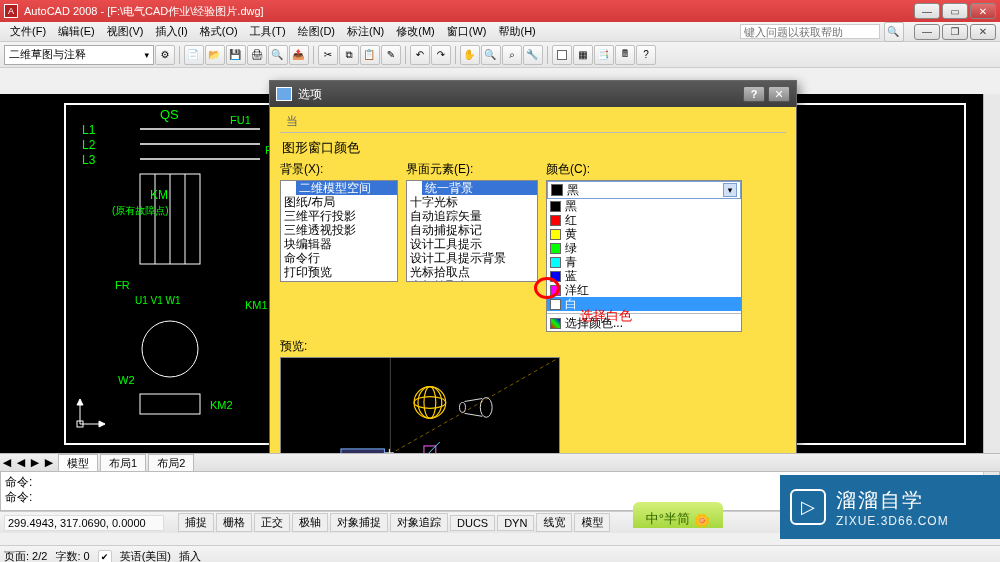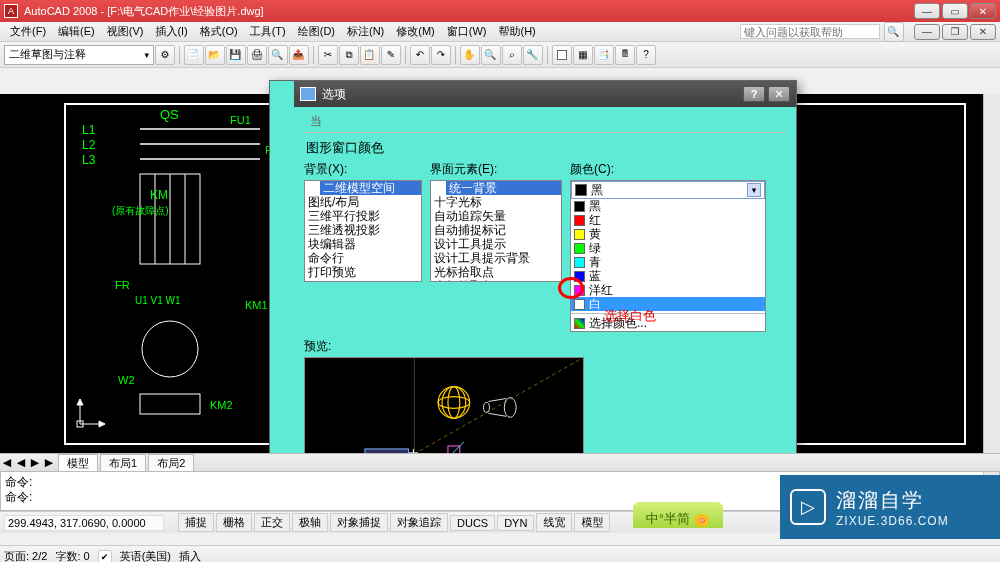--- a/index.html
+++ b/index.html
@@ -43,21 +43,21 @@
 .cmdbox .scroll { position:absolute; right:0; top:0; width:16px; height:100%; background:#e8e8e8; border-left:1px solid #ccc;}
 
 .statusbar1 { position:absolute; left:0; top:511px; height:22px; width:920px; background:linear-gradient(#f4f4f4,#e6e6e6); display:flex; align-items:center; font-size:11px; border-top:1px solid #ccc; padding:0 4px; gap:2px;}
 .statusbar1 .coord { width:160px; border:1px solid #ddd; padding:1px 3px; background:#fafafa;}
 .sbut { padding:1px 6px; border:1px solid #ccc; background:#efefef;}
 
 .statusbar2 { position:absolute; left:0; top:533px; height:22px; width:1000px; background:linear-gradient(#f4f4f4,#e6e6e6); display:flex; align-items:center; font-size:11px; border-top:1px solid #ccc; padding:0 4px; gap:8px;margin-top:12px;}
 .mini-icon { width:14px; height:14px; display:flex; align-items:center; justify-content:center; border:1px solid #ccc; background:#fff; border-radius:2px; font-size:9px;}
 
 
-.dialog { position:absolute; left:269px; top:80px; width:528px; height:388px; background:#5eead4; border:1px solid #666; box-shadow:3px 3px 10px rgba(0,0,0,.4);padding-left:24px;}
+.dialog { position:absolute; left:269px; top:80px; width:528px; height:388px; background:#fde047; border:1px solid #666; box-shadow:3px 3px 10px rgba(0,0,0,.4);}
 .dlg-title { height:26px; background:linear-gradient(#5a5a5a,#3d3d3d); color:#fff; display:flex; align-items:center; padding:0 6px; font-size:12px;}
 .dlg-title .sp{flex:1;}
 .dlg-title .dbtn{width:22px; height:16px; background:linear-gradient(#bbb,#888); border:1px solid #555; margin-left:3px; color:#fff; display:flex;align-items:center;justify-content:center;font-size:11px;border-radius:2px;}
 .dlg-title .dbtn.q{font-weight:bold;}
 .dlg-body { padding:4px 10px; position:relative; font-size:12px;}
 .dlg-tabstrip { display:flex; border-bottom:1px solid #bbb; margin-bottom:6px;}
 .dlg-tab-hidden { color:#666; padding:2px 6px;}
 .dlg-heading { font-size:13px; margin:2px 0 4px 2px;}
 .col3 { display:flex; gap:8px;}
 .lbl { font-size:12px; margin-bottom:2px;}

